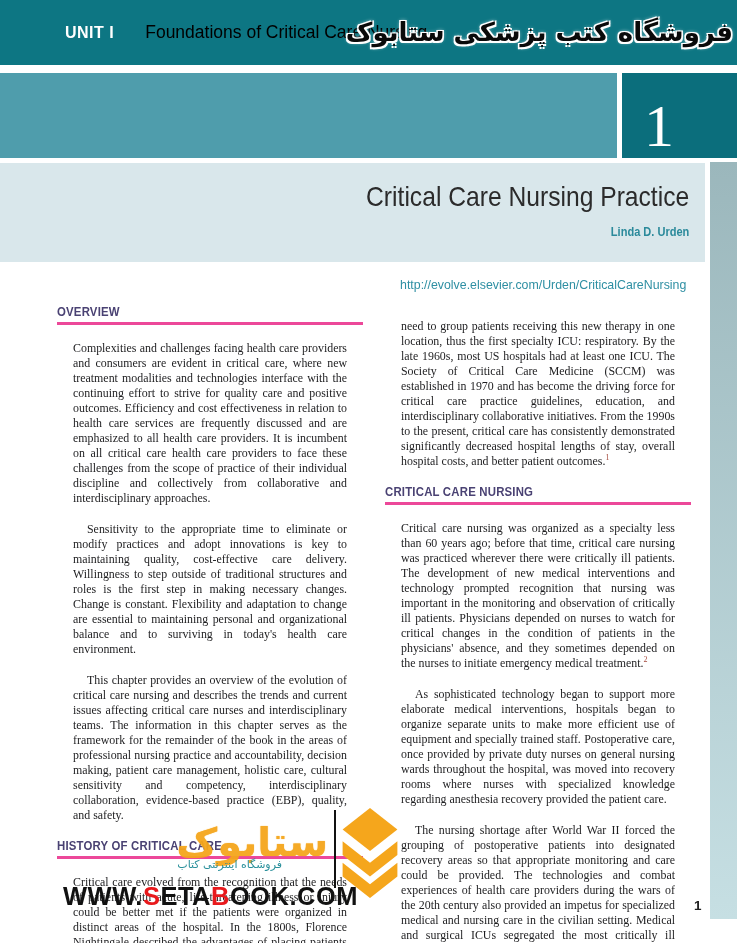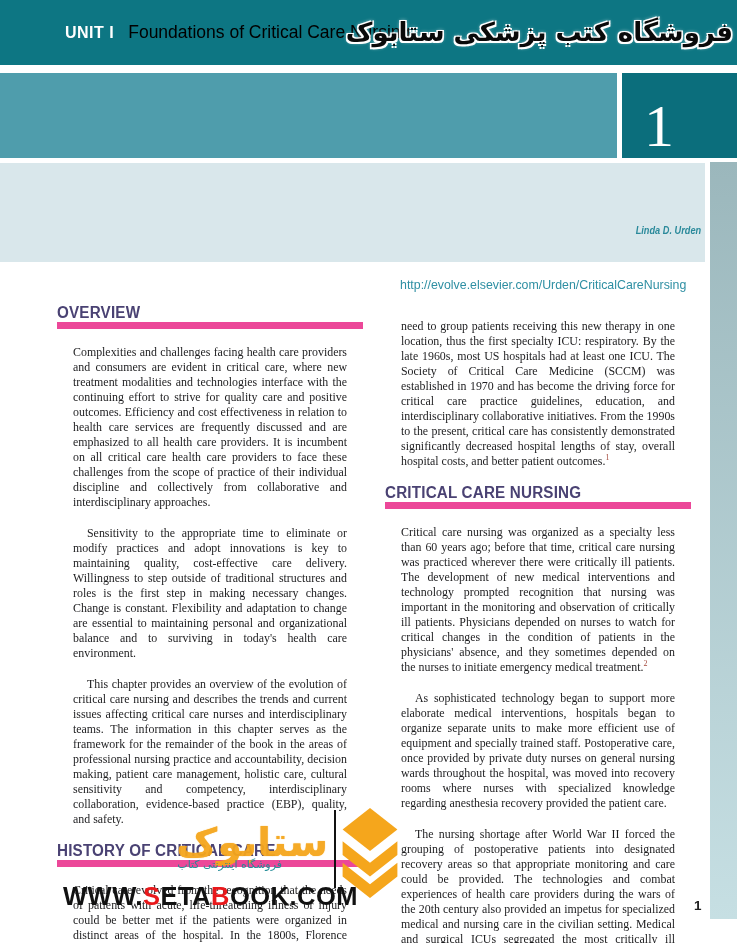--- a/index.html
+++ b/index.html
@@ -1,48 +1,48 @@
 <!DOCTYPE html>
 <html><head>
 <meta charset="utf-8">
 <style>
   html,body{margin:0;padding:0;background:#e9e9e9;}
   .page{position:relative;width:737px;height:943px;background:#ffffff;overflow:hidden;
         font-family:"Liberation Serif",serif;}
   
   .band-top{position:absolute;top:0;left:0;width:737px;height:65px;background:#0d7683;}
-  .band-top-inner{position:absolute;left:65px;top:0;height:65px;display:flex;align-items:center;gap:14px;}
+  .band-top-inner{position:absolute;left:65px;top:0;height:65px;display:flex;align-items:center;gap:31px;}
   .unit-label{font-family:"Liberation Sans",sans-serif;font-weight:bold;font-size:16px;color:#ffffff;letter-spacing:.5px;}
   .unit-title{font-family:Liberation Sans, sans-serif;font-size:17.5px;color:#000000;}
   .fa-overlay{position:absolute;top:17px;right:4px;direction:rtl;font-family:"DejaVu Sans",sans-serif;
         font-weight:bold;font-size:26px;color:#0a0a0a;white-space:nowrap;
         text-shadow:-1.5px -1.5px 0 #fff,1.5px -1.5px 0 #fff,-1.5px 1.5px 0 #fff,1.5px 1.5px 0 #fff,0 0 4px #fff;}
   .band-light{position:absolute;top:73px;left:0;width:617px;height:85px;background:#4f9dac;}
   .chapter-box{position:absolute;top:73px;left:622px;width:115px;height:85px;background:#0b6e7c;}
   .chapter-num{position:absolute;left:22px;bottom:2px;font-family:"Liberation Serif",serif;
         font-size:60px;line-height:1;color:#ffffff;}
   
   .title-band{position:absolute;top:163px;left:0;width:705px;height:99px;background:#d9e7eb;}
   .chapter-title{position:absolute;top:18px;right:16px;white-space:nowrap;color:#2b2b2b;
         font-family:"Liberation Sans",sans-serif;font-size:28px;font-weight:400;}
   .chapter-title .cond{display:inline-block;transform:scaleX(.88);transform-origin:right center;}
-  .chapter-author{position:absolute;top:62px;right:4px;white-space:nowrap;color:#2b8a9b;
-        font-family:"Liberation Sans",sans-serif;font-size:10px;font-weight:bold;font-style:italic;}
+  .chapter-author{position:absolute;top:62px;right:16px;white-space:nowrap;color:#2b8a9b;
+        font-family:"Liberation Sans",sans-serif;font-size:12px;font-weight:bold;}
   .chapter-author .cond{display:inline-block;transform:scaleX(.92);transform-origin:right center;}
   .side-bar{position:absolute;top:162px;left:710px;width:27px;height:757px;
         background:linear-gradient(#9bb7bc,#c6dfe3);}
   .evolve-url{position:absolute;top:277px;left:385px;width:305px;text-align:left;color:#2e8fa3;
         font-family:"Liberation Sans",sans-serif;font-size:13px;white-space:nowrap;}
   .evolve-url .cond{display:inline-block;transform:scaleX(.95);transform-origin:right center;}
   
   .col{position:absolute;width:306px;font-size:11.9px;line-height:15px;color:#1d1d1f;text-align:justify;}
   .col-left{top:305px;left:57px;}
   .col-right{top:303px;left:385px;}
-  .col h2{margin:0 0 8px 0;padding:0 0 2px 0;border-bottom:7px solid #ec4899;color:#4a4273;
-        font-family:"Liberation Sans",sans-serif;font-size:16px;font-weight:bold;letter-spacing:.2px;}
+  .col h2{margin:0 0 8px 0;padding:0 0 2px 0;border-bottom:3px solid #ec4899;color:#4a4273;
+        font-family:"Liberation Sans",sans-serif;font-size:12px;font-weight:bold;letter-spacing:.2px;}
   .col h2 .cond{display:inline-block;transform:scaleX(.95);transform-origin:left center;}
   .col h2.mt{margin-top:8px;text-decoration:underline;}
   .col p{margin:16px;}
   .col p.ind{text-indent:14px;}
   sup.ref{color:#a4493d;font-size:8px;line-height:0;}
   
   .wm-logo{position:absolute;top:806px;left:145px;width:255px;height:92px;z-index:6;}
   .wm-word{position:absolute;top:0;right:72px;direction:rtl;font-family:"DejaVu Sans",sans-serif;
         font-weight:bold;font-size:40px;line-height:1.1;color:#f5a61c;opacity:.95;
         text-shadow:0 0 1px #f5a61c;margin-top:14px;}
@@ -68,20 +68,23 @@
     </div>
     <div class="fa-overlay">فروشگاه کتب پزشکی ستابوک</div>
   </div>
 
   <div class="band-light"></div>
   <div class="chapter-box">
     <span class="chapter-num">1</span>
   </div>
 
   <div class="title-band">
+    <div class="chapter-title">
+      <span class="cond">Critical Care Nursing Practice</span>
+    </div>
     <div class="chapter-author">
       <span class="cond">Linda D. Urden</span>
     </div>
   </div>
   <div class="side-bar"></div>
 
   <div class="evolve-url">
     <span class="cond">http://evolve.elsevier.com/Urden/CriticalCareNursing</span>
   </div>
 

